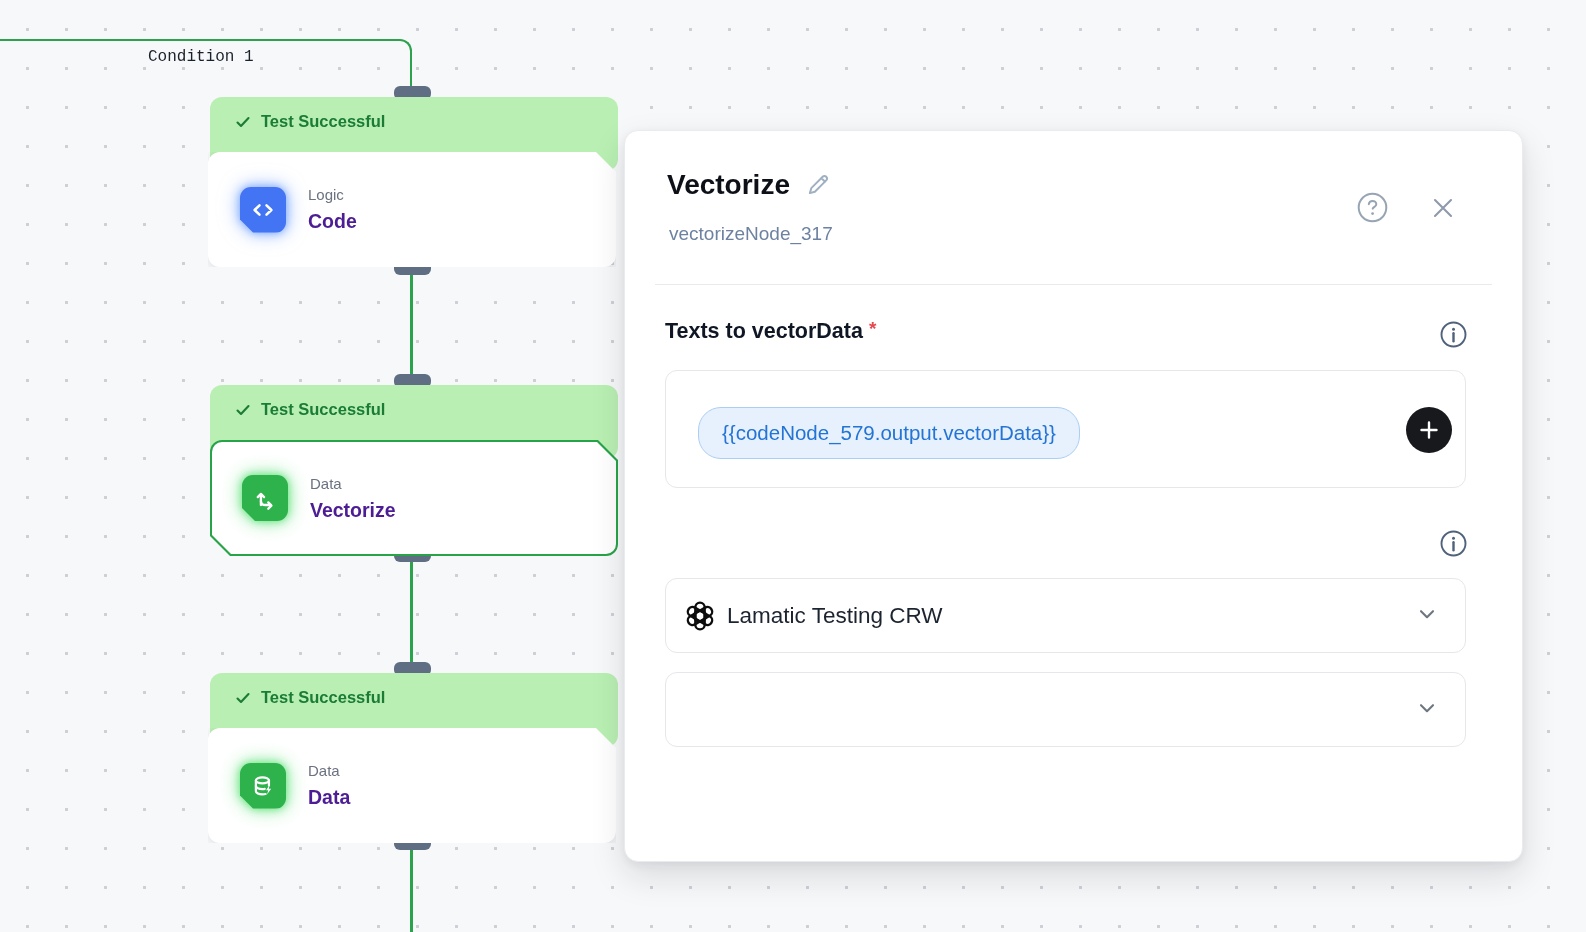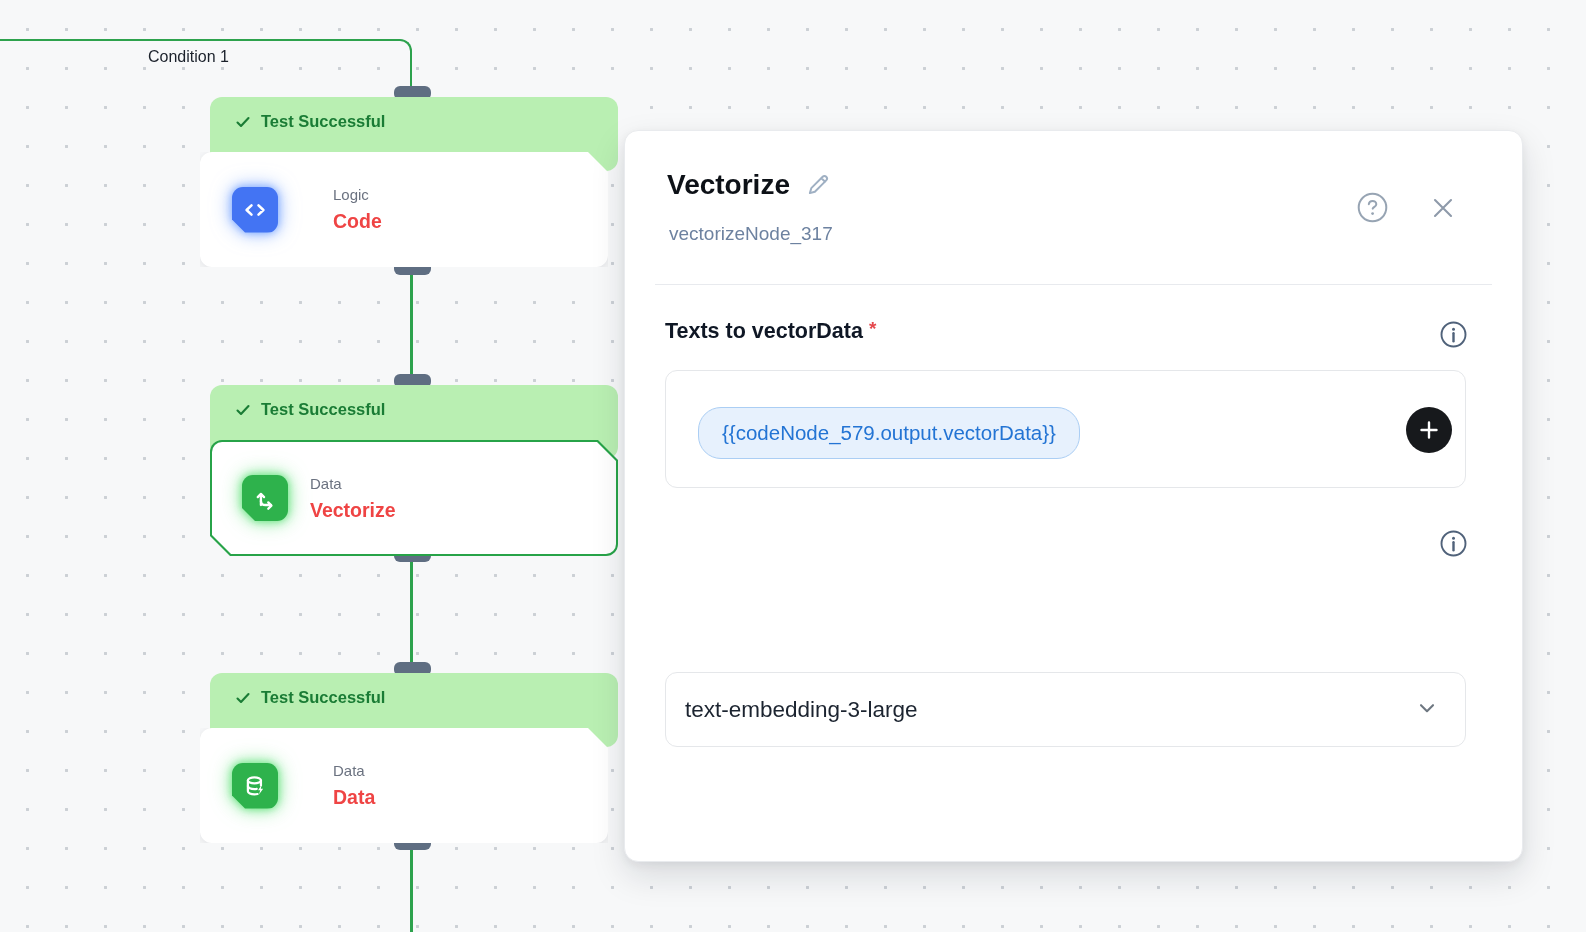--- a/index.html
+++ b/index.html
@@ -26,41 +26,40 @@
   #wire-1 { top:268px; height:110px; }
   #wire-2 { top:552px; height:114px; }
   #wire-3 { top:842px; height:90px; }
   .handle {
     position:absolute; left:394px; width:37px; height:14px;
     background:#5f6e82; border-radius:6px; z-index:2;
   }
 
   .condition-label {
     position:absolute; left:148px; top:48px; font-size:16px; font-weight:500;
-    color:#1b212b; z-index:2;
+    color:#1b212b; z-index:2;font-family:Liberation Mono, monospace;
   }
 
   
   .node-badge {
     position:absolute; left:210px; width:408px; height:74px;
     background:#b9efb2; border-radius:12px;
     display:flex; align-items:flex-start; padding:15px 0 0 24px;
     z-index:3;
   }
   .node-badge .check-wrap { width:18px; height:18px; margin-right:9px; margin-top:1px; }
   .node-badge .badge-text { font-size:16.5px; font-weight:700; color:#1a7c35; }
 
   .node-card {
-    position:absolute; left:200px; width:408px; height:115px;
+    position:absolute; left:208px; width:408px; height:115px;
     background:#ffffff; border-radius:12px;
     clip-path: polygon(0 0, calc(100% - 20px) 0, 100% 20px, 100% 100%, 0 100%);
     filter: drop-shadow(0 2px 5px rgba(16,24,40,0.10));
     display:flex; align-items:center; padding-left:32px;
     z-index:4;
-    gap:33px;
   }
   .sel-outer {
     position:absolute; left:210px; width:408px; height:116px;
     background:#27a348; border-radius:12px;
     clip-path: polygon(0 0, calc(100% - 20px) 0, 100% 20px, 100% 100%, 20px 100%, 0 calc(100% - 20px));
     z-index:4;
   }
   .sel-inner {
     position:absolute; inset:2px; background:#ffffff; border-radius:10px;
     clip-path: polygon(0 0, calc(100% - 19px) 0, 100% 19px, 100% 100%, 19px 100%, 0 calc(100% - 19px));
@@ -73,21 +72,21 @@
     display:flex; align-items:center; justify-content:center;
   }
   .icon-halo { border-radius:14px; }
   .halo-blue  { filter: drop-shadow(0 0 4px rgba(120,165,255,.95)) drop-shadow(0 0 9px rgba(120,165,255,.65)); }
   .halo-green { filter: drop-shadow(0 0 4px rgba(96,226,121,.95)) drop-shadow(0 0 9px rgba(96,226,121,.65)); }
   .icon-blue  { background:#4374f3; }
   .icon-green { background:#2eb24c; }
 
   .node-texts { margin-left:22px; }
   .node-cat  { font-size:15px; font-weight:500; color:#6b7280; margin-bottom:7px; }
-  .node-name { font-size:19.5px; font-weight:700; color:#ef4444; }
+  .node-name { font-size:19.5px; font-weight:700; color:#4c1d95; }
 
   
   .panel {
     position:absolute; left:624px; top:130px; width:899px; height:732px;
     background:#ffffff; border:1px solid #e9ebee; border-radius:14px;
     box-shadow: 0 14px 34px rgba(16,24,40,.13), 0 3px 10px rgba(16,24,40,.06);
     z-index:10;
   }
   .panel-title {
     position:absolute; left:42px; top:38px; font-size:28px; font-weight:700; color:#0d1117;
@@ -282,24 +281,43 @@
     </div>
 
     <span class="info-btn" id="info-model">
       <svg width="27" height="27" viewBox="0 0 27 27">
         <circle cx="13.5" cy="13.5" r="12" fill="none" stroke="#50627a" stroke-width="1.9"></circle>
         <circle cx="13.5" cy="8.3" r="1.5" fill="#50627a"></circle>
         <path d="M13.5 12.3v8" stroke="#50627a" stroke-width="2.4" stroke-linecap="round"></path>
       </svg>
     </span>
 
-
-    <div class="select-box" id="select-model">
-      <span class="select-text">text-embedding-3-large</span>
+    <div class="select-box" id="select-provider">
+      <span class="openai-wrap">
+        <svg width="30" height="30" viewBox="-16 -16 32 32">
+          <g fill="none" stroke="#0d0d0d" stroke-width="2.5">
+            <rect x="-5" y="-14.2" width="10" height="20.5" rx="5" transform="rotate(0)"></rect>
+            <rect x="-5" y="-14.2" width="10" height="20.5" rx="5" transform="rotate(60)"></rect>
+            <rect x="-5" y="-14.2" width="10" height="20.5" rx="5" transform="rotate(120)"></rect>
+            <rect x="-5" y="-14.2" width="10" height="20.5" rx="5" transform="rotate(180)"></rect>
+            <rect x="-5" y="-14.2" width="10" height="20.5" rx="5" transform="rotate(240)"></rect>
+            <rect x="-5" y="-14.2" width="10" height="20.5" rx="5" transform="rotate(300)"></rect>
+          </g>
+        </svg>
+      </span>
+      <span class="select-text">Lamatic Testing CRW</span>
       <span class="chev">
         <svg width="24" height="24" viewBox="0 0 24 24">
             <path d="M6 9.2l6 6 6-6" fill="none" stroke="#6e7781" stroke-width="2.1" stroke-linecap="round" stroke-linejoin="round"></path>
           </svg>
       </span>
     </div>
 
+    <div class="select-box" id="select-model">
+      <span class="chev">
+        <svg width="24" height="24" viewBox="0 0 24 24">
+            <path d="M6 9.2l6 6 6-6" fill="none" stroke="#6e7781" stroke-width="2.1" stroke-linecap="round" stroke-linejoin="round"></path>
+          </svg>
+      </span>
+    </div>
+
   </div>
 </div>
 
 </body></html>

